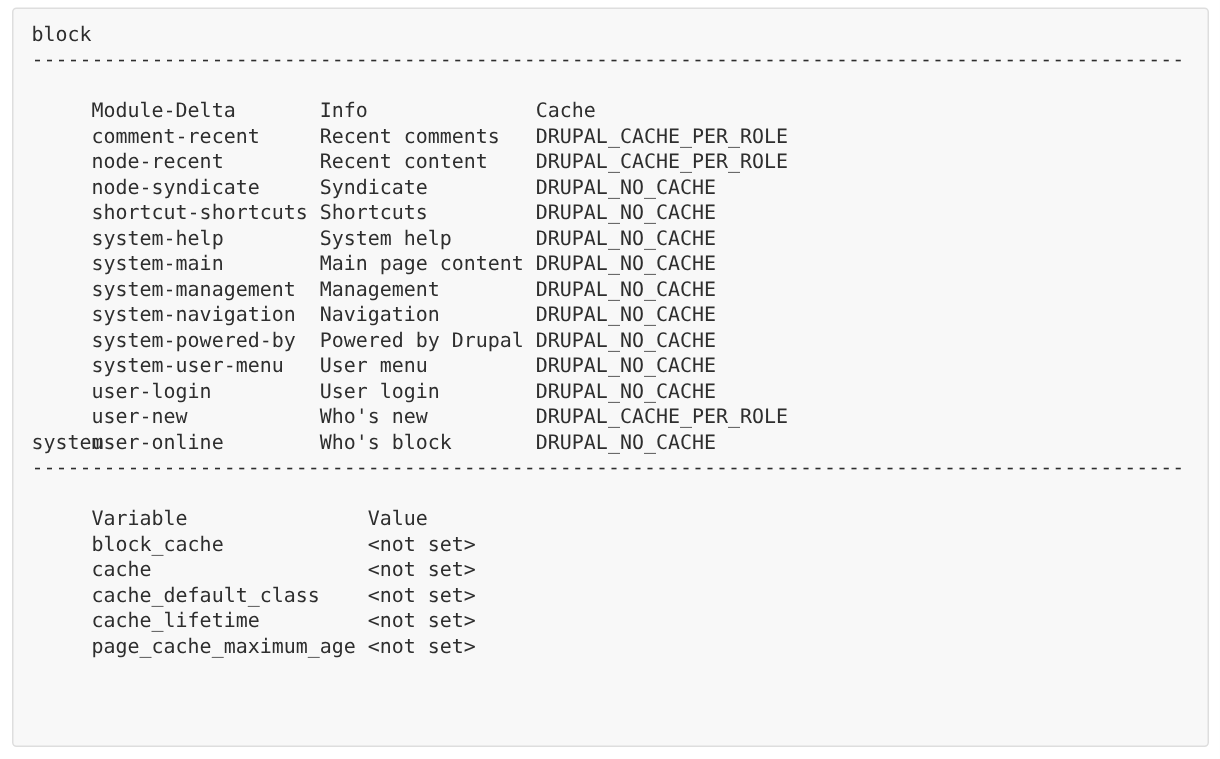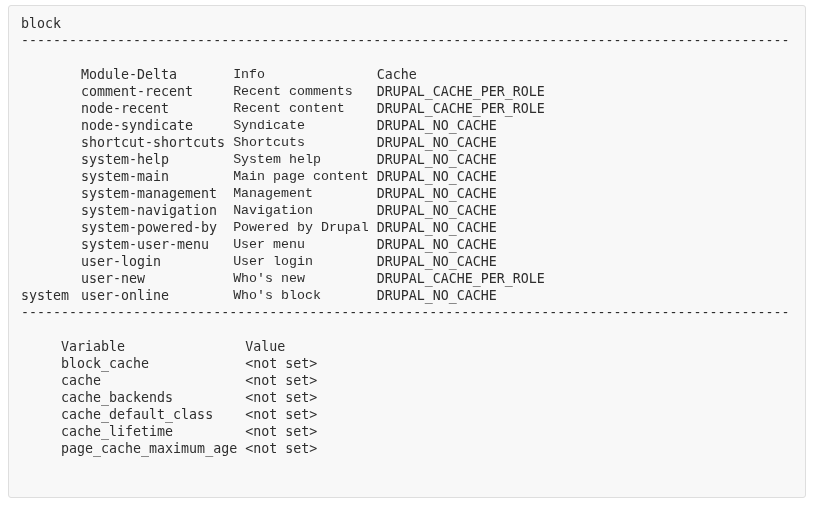--- a/index.html
+++ b/index.html
@@ -30,22 +30,22 @@
   .line {
     height: 17px;
     white-space: pre;
   }
   .row { padding-left: 1ch; }
   .row span {
     display: inline-block;
     vertical-align: top;
     white-space: pre;
   }
-  .t1 .c1 { width: 19ch; margin-left: 20px; }
-  .t1 .c2 { width: 18ch; font-family: Liberation Mono, monospace; }
+  .t1 .c1 { width: 19ch; }
+  .t1 .c2 { width: 18ch; }
   .t2 .c1 { width: 23ch; }
   .divider {
     overflow: hidden;
     letter-spacing: 0;
   }
 </style>
 </head>
 <body>
 
 <div class="terminal">
@@ -104,23 +104,20 @@
     <span class="c1">Variable</span><span class="c2">Value</span>
   </div>
 
   <div class="line row t2">
     <span class="c1">block_cache</span><span class="c2">&lt;not set&gt;</span>
   </div>
   <div class="line row t2">
     <span class="c1">cache</span><span class="c2">&lt;not set&gt;</span>
   </div>
   <div class="line row t2">
-    <span class="c1">cache_backends</span><span class="c2">&lt;not set&gt;</span>
-  </div>
-  <div class="line row t2">
     <span class="c1">cache_default_class</span><span class="c2">&lt;not set&gt;</span>
   </div>
   <div class="line row t2">
     <span class="c1">cache_lifetime</span><span class="c2">&lt;not set&gt;</span>
   </div>
   <div class="line row t2">
     <span class="c1">page_cache_maximum_age</span><span class="c2">&lt;not set&gt;</span>
   </div>
 
 </div>

